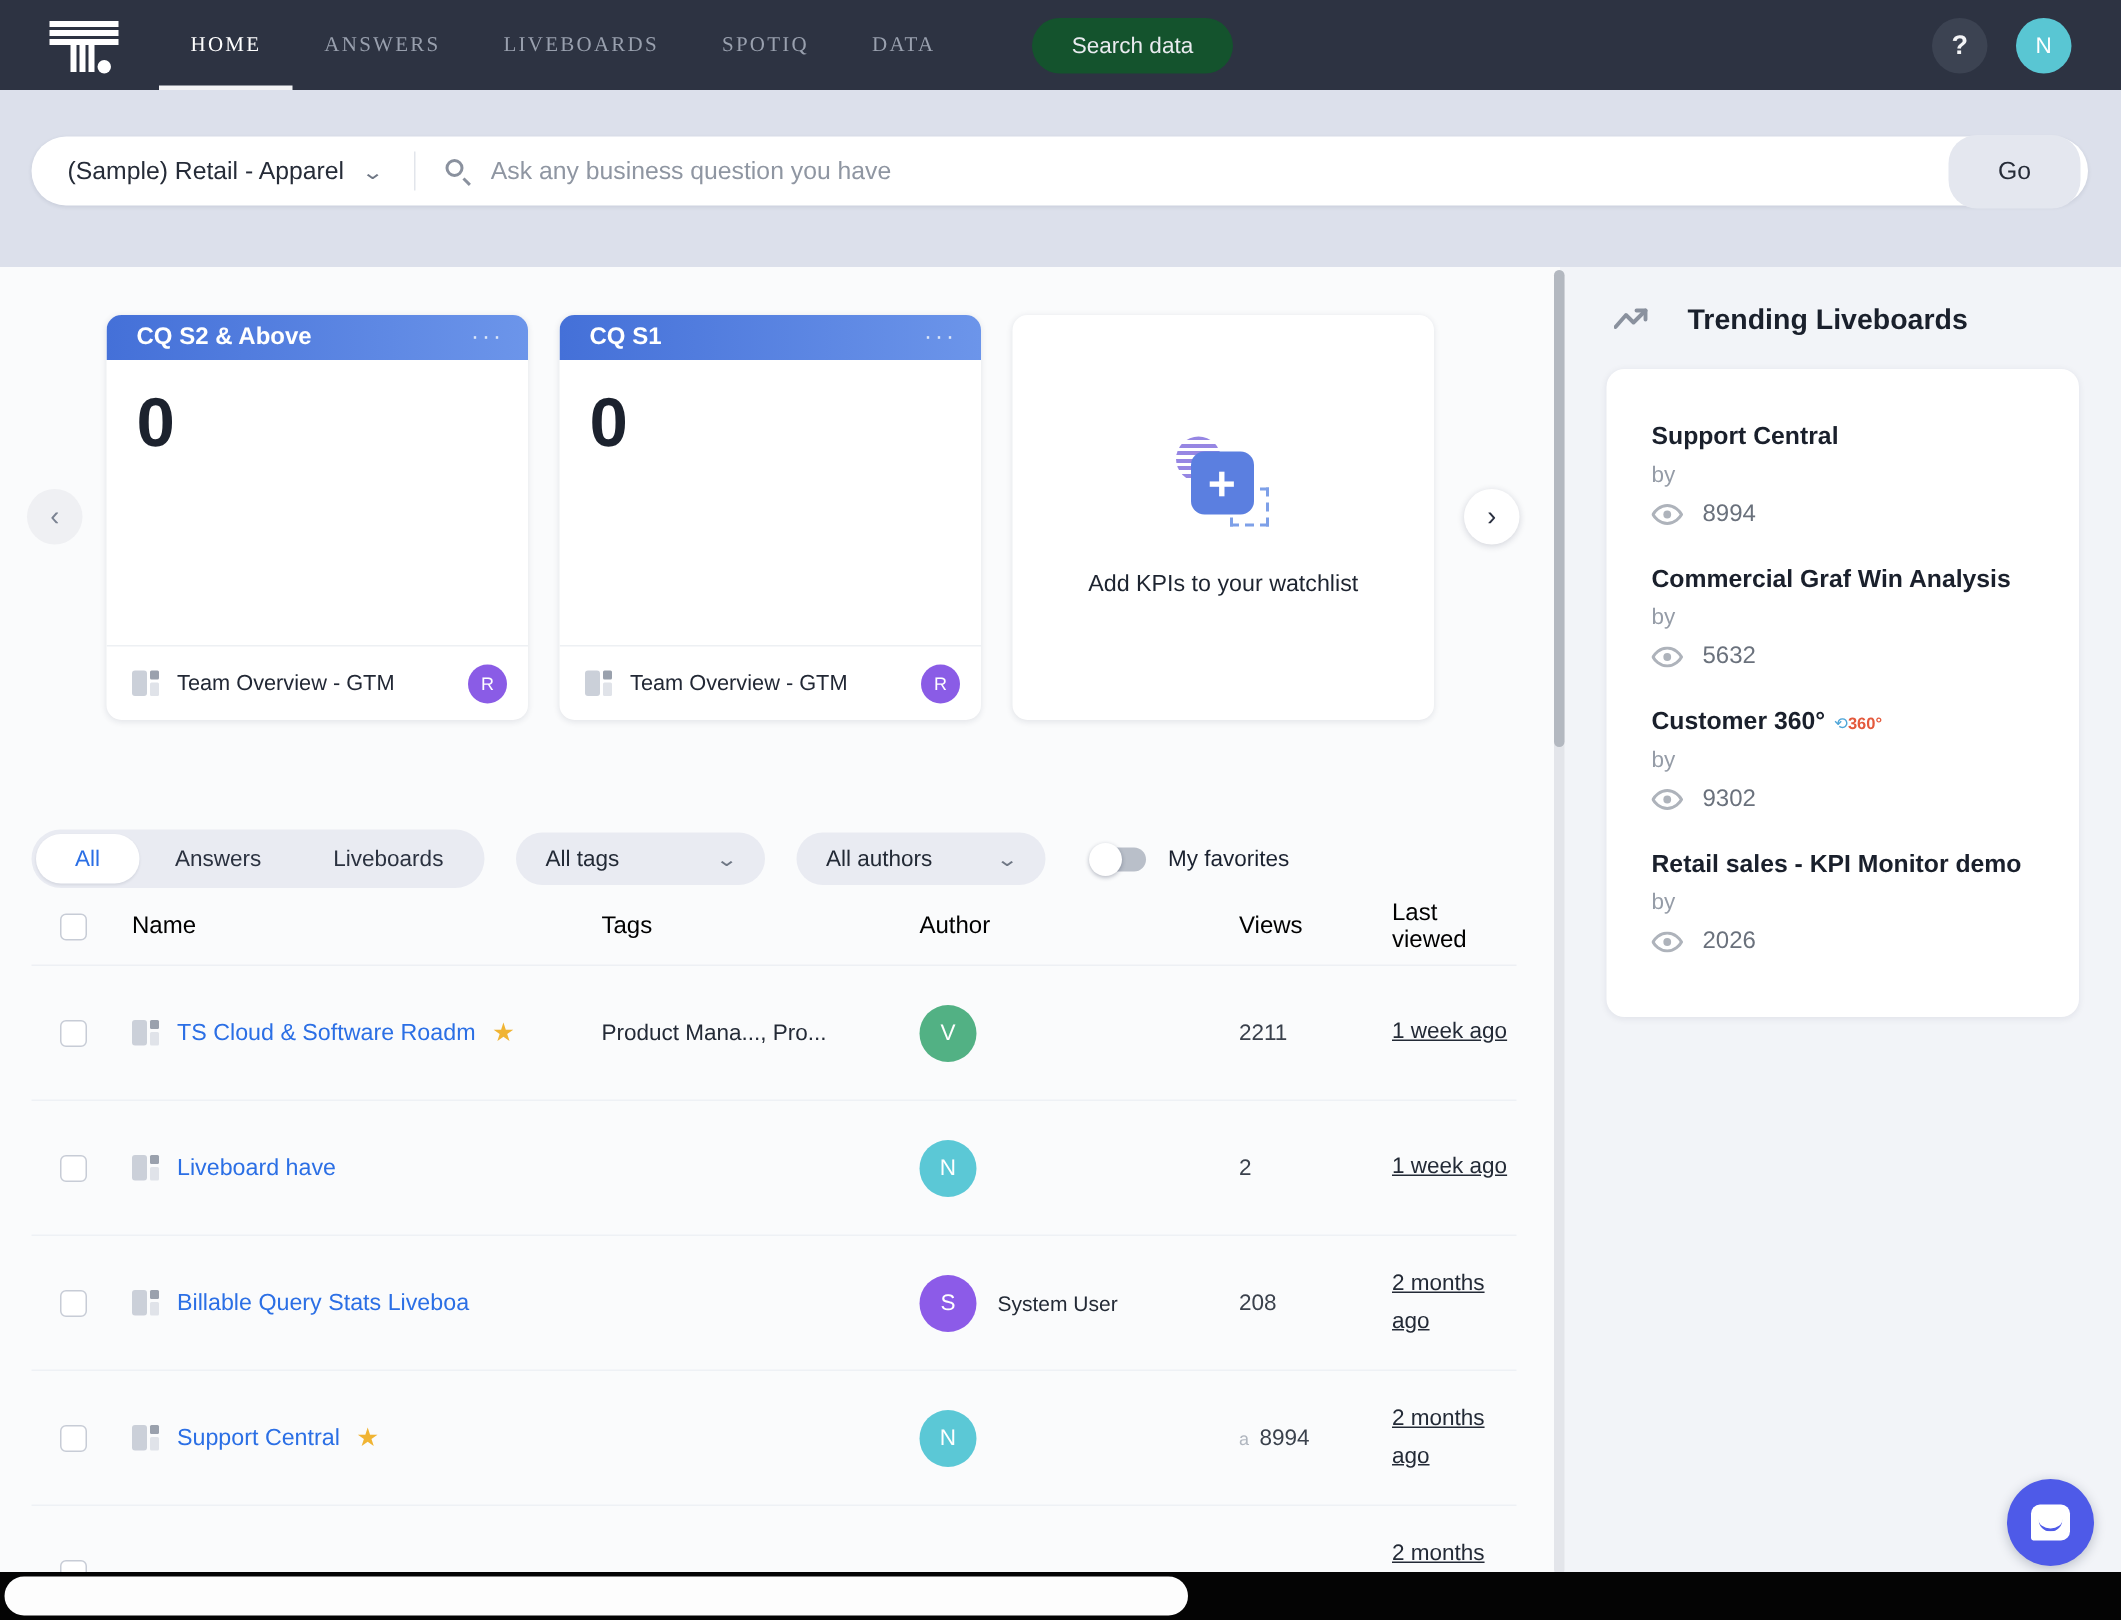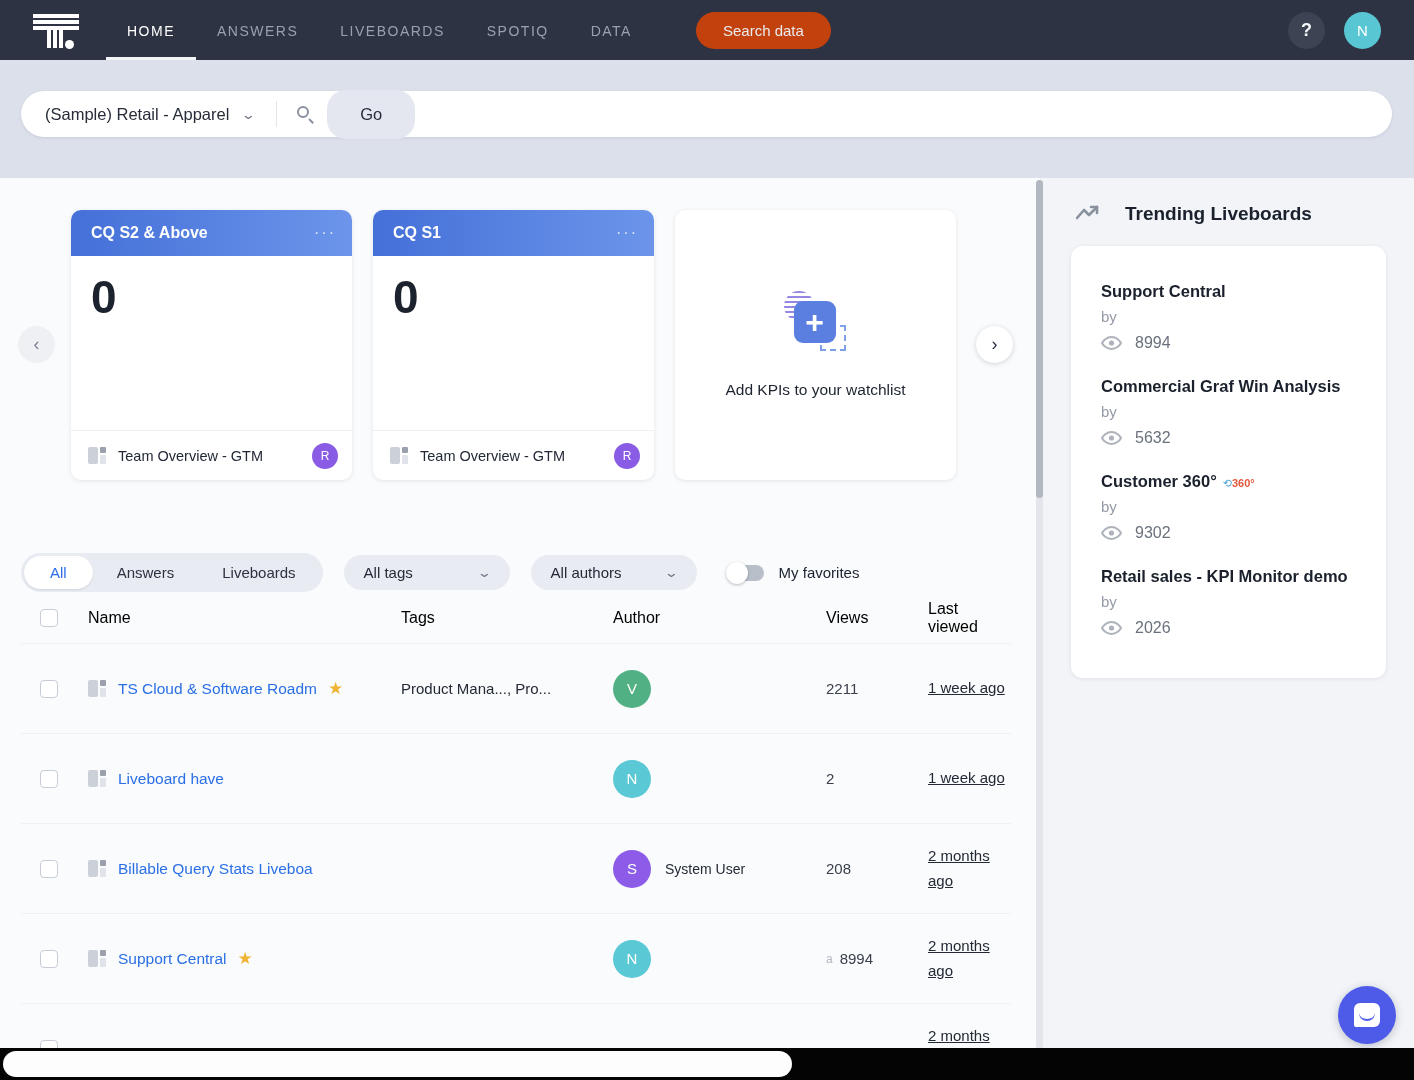--- a/index.html
+++ b/index.html
@@ -8,23 +8,23 @@
 
   
   .topnav { position:relative; height:60px; background:#2D3342; display:flex; align-items:center; }
   .logo { position:relative; width:46px; height:40px; margin-left:33px; flex:0 0 auto; }
   .logo .hbar { position:absolute; left:0; width:46px; height:3.5px; background:#fff; }
   .logo .hbar.h1{top:4px;} .logo .hbar.h2{top:10px;} .logo .hbar.h3{top:16px;}
   .logo .vbar { position:absolute; top:16px; width:3.5px; height:22px; background:#fff; }
   .logo .vbar.v1{left:14px;} .logo .vbar.v2{left:20px;} .logo .vbar.v3{left:26px;}
   .logo .dot { position:absolute; left:32px; top:30px; width:9px; height:9px; border-radius:50%; background:#fff; }
   .tabs { display:flex; height:60px; margin-left:27px; }
-  .tab { height:60px; line-height:62px; padding:0 21px; font-family:Liberation Sans, sans-serif; font-size:14px; letter-spacing:1.5px; color:#99A0AE; cursor:pointer; border-bottom:3px solid transparent; }
+  .tab { height:60px; line-height:62px; padding:0 21px; font-family:Liberation Serif, serif; font-size:14px; letter-spacing:1.5px; color:#99A0AE; cursor:pointer; border-bottom:3px solid transparent; }
   .tab.active { color:#FFFFFF; border-bottom-color:#F2F3F5; }
-  .nav-search-btn { margin-left:43px; background:#c2410c; color:#E9EBEF; font-size:15px; border:none; border-radius:20px; padding:10px 27px; cursor:pointer; }
+  .nav-search-btn { margin-left:43px; background:#14532d; color:#E9EBEF; font-size:15px; border:none; border-radius:20px; padding:10px 27px; cursor:pointer; }
   .nav-right { margin-left:auto; margin-right:33px; display:flex; align-items:center; gap:19px; }
   .help-circle { width:37px; height:37px; border-radius:50%; background:#3C4352; color:#F4F5F7; font-size:18px; font-weight:bold; display:flex; align-items:center; justify-content:center; cursor:pointer; }
   .nav-avatar { width:37px; height:37px; border-radius:50%; background:#59C6D3; color:#FFFFFF; font-size:15px; display:flex; align-items:center; justify-content:center; cursor:pointer; }
 
   
   .search-strip { height:118px; background:#DCE0EB; padding:31px 22px 0 21px; }
   .search-bar { height:46px; background:#FFFFFF; border-radius:23px; box-shadow:0 1px 3px rgba(30,40,70,0.10); display:flex; align-items:center; padding:0 5px 0 24px; }
   .dataset-select { display:flex; align-items:center; gap:14px; cursor:pointer; }
   .dataset-label { font-size:16.5px; color:#262C38; }
   .chev { font-size:13px; color:#6E7684; transform:scaleX(1.4); }
@@ -39,21 +39,21 @@
   
   .main { position:relative; display:flex; height:902px; }
   .left-pane { position:relative; width:1040px; background:#FAFBFC; padding-top:32px; flex:0 0 auto; }
   .v-scrollbar { position:absolute; left:1036px; top:2px; width:7px; height:870px; background:#E3E5EA; border-radius:4px; }
   .v-thumb { position:absolute; left:0; top:0; width:7px; height:318px; background:#B3B8C0; border-radius:4px; }
   .right-pane { flex:1; background:#F2F4F8; padding:25px 0 0 31px; }
 
   
   .carousel { position:relative; display:flex; gap:21px; padding-left:71px; }
   .kpi-card { width:281px; height:270px; background:#fff; border-radius:10px; box-shadow:0 1px 4px rgba(20,30,60,0.10); display:flex; flex-direction:column; overflow:hidden; }
-  .kpi-head { height:46px; background:linear-gradient(90deg,#4470D8,#6C95EA); display:flex; align-items:center; padding:0 16px 0 20px; }
+  .kpi-head { height:30px; background:linear-gradient(90deg,#4470D8,#6C95EA); display:flex; align-items:center; padding:0 16px 0 20px; }
   .kpi-title { color:#fff; font-size:16px; font-weight:bold; flex:1; }
   .kpi-menu { color:#DCE6F8; font-size:16px; letter-spacing:2px; cursor:pointer; }
   .kpi-body { flex:1; padding:14px 0 0 20px; }
   .kpi-value { font-size:46px; font-weight:bold; color:#1C222E; }
   .kpi-foot { height:50px; border-top:1px solid #EDF0F3; display:flex; align-items:center; padding:0 14px 0 17px; gap:11px; }
   .lb-icon { position:relative; width:19px; height:19px; flex:0 0 auto; }
   .lb-icon .big { position:absolute; left:0; top:1px; width:10px; height:17px; background:#CBD0D9; border-radius:2px; }
   .lb-icon .sq1 { position:absolute; left:12px; top:1px; width:6px; height:6px; background:#9AA1AD; border-radius:1px; }
   .lb-icon .sq2 { position:absolute; left:12px; top:9px; width:6px; height:9px; background:#E0E3E9; border-radius:1px; }
   .kpi-src { flex:1; font-size:14.5px; color:#222835; }
@@ -161,20 +161,21 @@
     <div class="search-bar">
       <div class="dataset-select">
         <span class="dataset-label">(Sample) Retail - Apparel</span>
         <span class="chev">⌄</span>
       </div>
       <div class="sb-divider"></div>
       <div class="search-icon">
           <div class="lens"></div>
           <div class="handle"></div>
         </div>
+      <input class="search-input" type="text" placeholder="Ask any business question you have" style="">
       <button class="go-btn">Go</button>
     </div>
   </section>
 
   <div class="main">
 
     <div class="left-pane">
       <div class="carousel" id="kpi-carousel">
           <div class="kpi-card">
             <div class="kpi-head">

